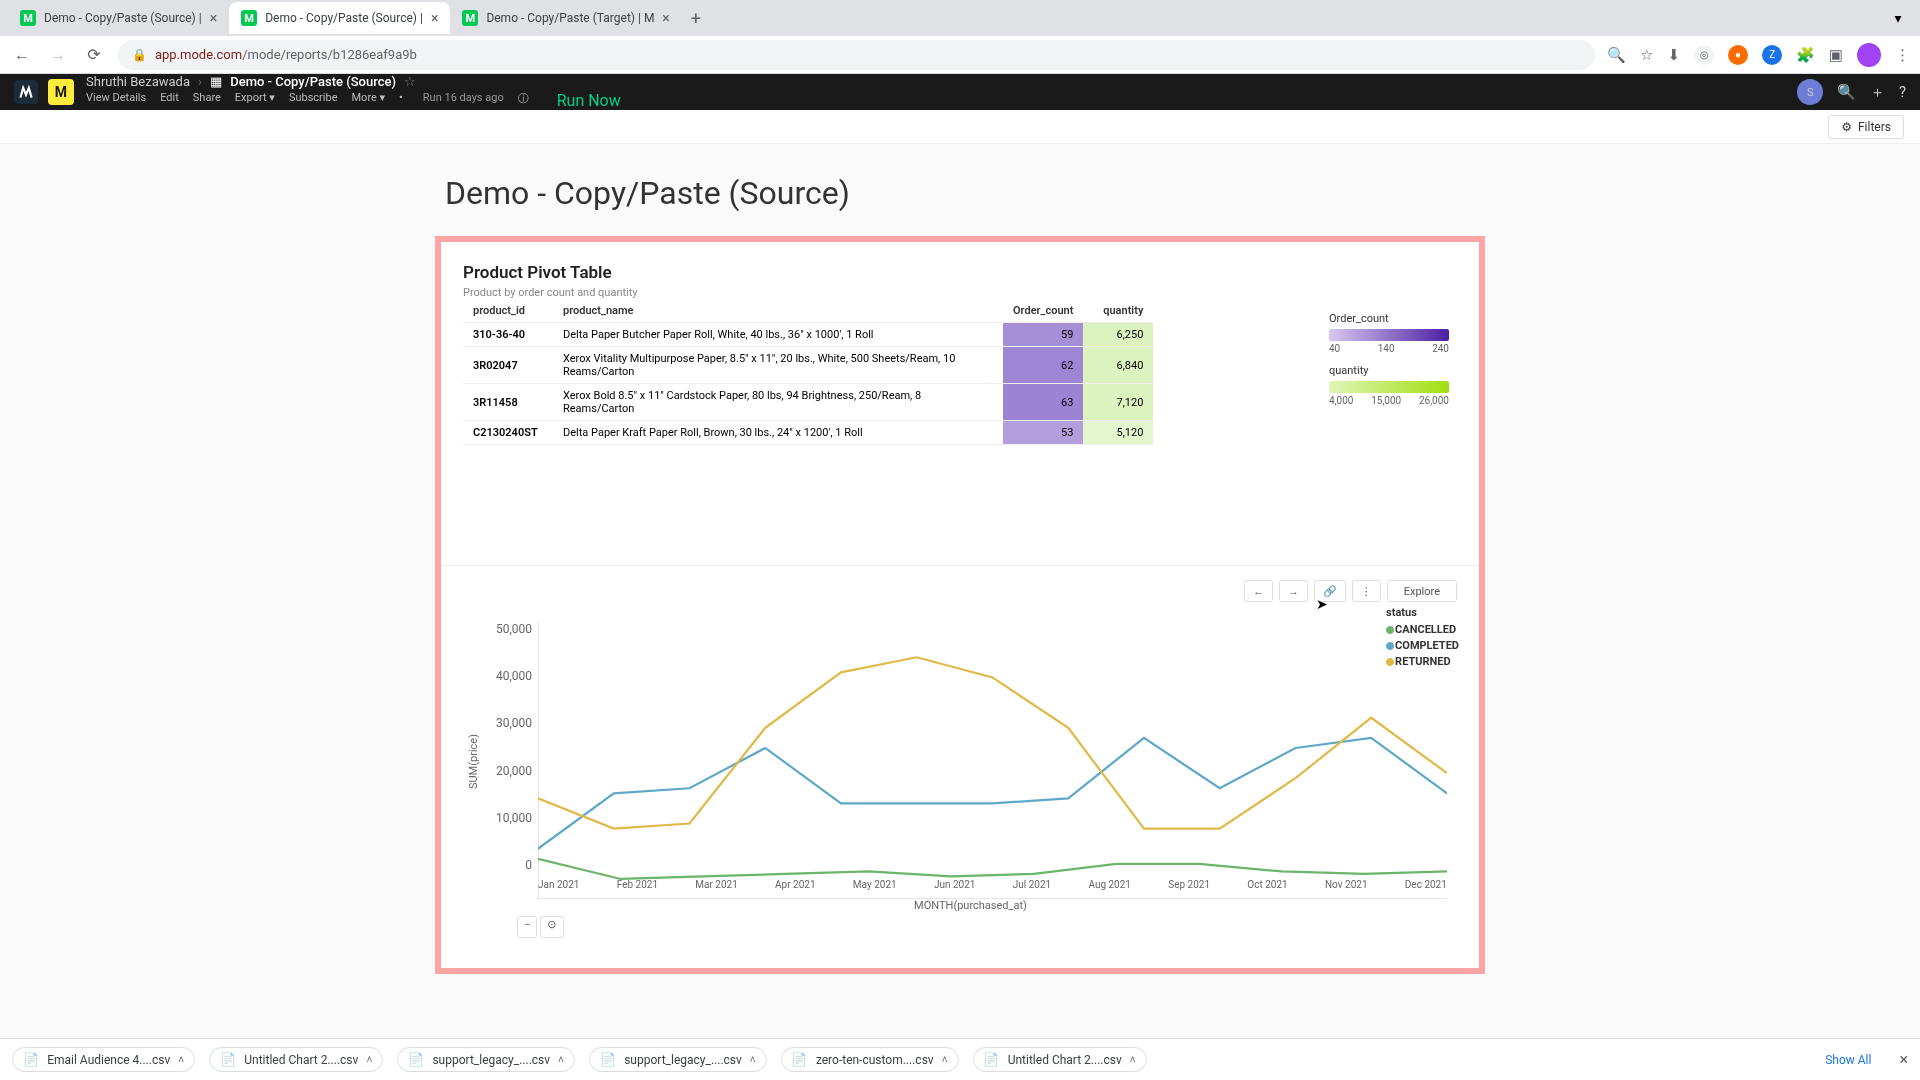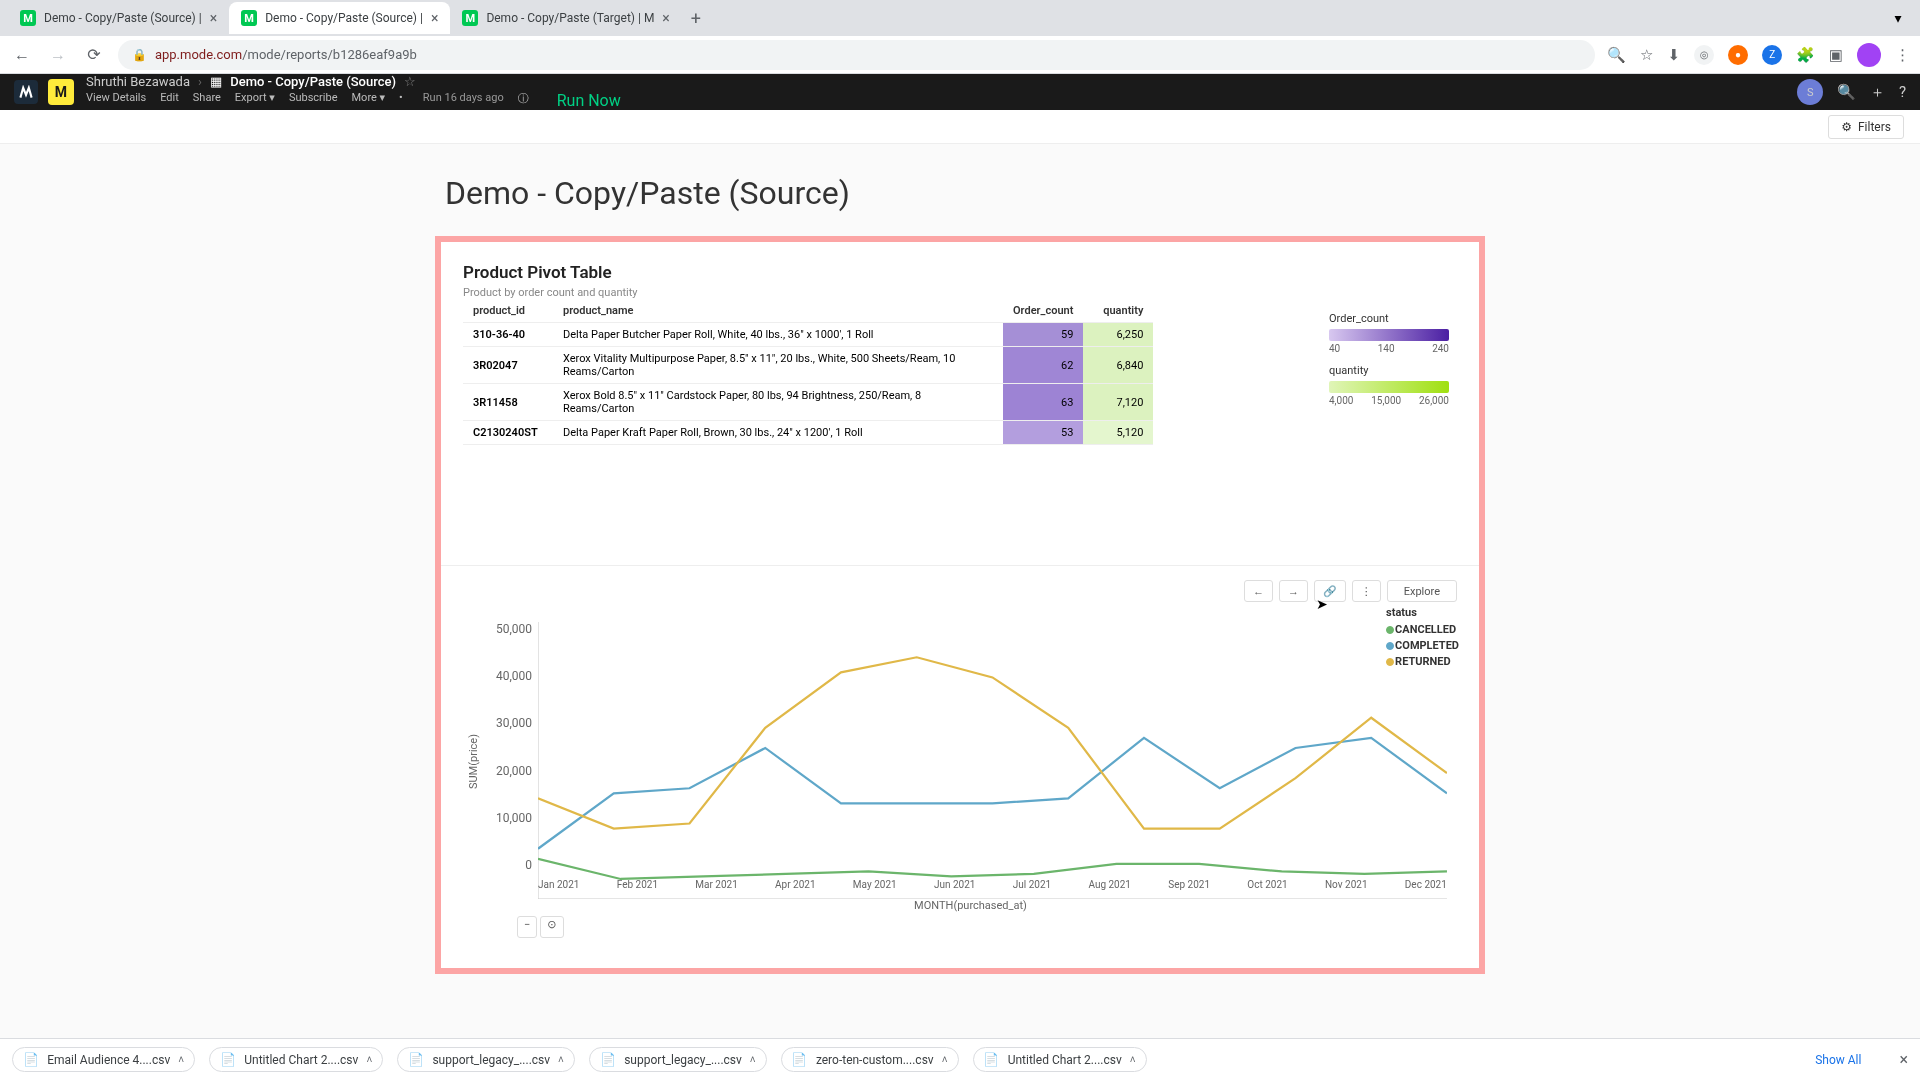--- a/index.html
+++ b/index.html
@@ -94,21 +94,21 @@
 .leg-dot { width: 8px; height: 8px; border-radius: 50%; border: 1px solid; }
 .zoom-row { padding: 4px 0 0 54px; font-size: 12px; color: #888; }
 .cursor-indicator { position: absolute; top: 30px; left: 875px; font-size: 14px; pointer-events: none; }
 
 
 .downloads-bar { position: fixed; bottom: 0; left: 0; right: 0; height: 42px; background: #fff; border-top: 1px solid #dadce0; display: flex; align-items: center; padding: 0 12px; gap: 14px; }
 .dl-item { display: flex; align-items: center; gap: 8px; padding: 4px 10px; border: 1px solid #dadce0; border-radius: 16px; font-size: 12px; color: #3c4043; cursor: pointer; }
 .dl-icon { color: #d93025; font-size: 13px; }
 .dl-chev { color: #5f6368; font-size: 10px; }
 .dl-spacer { flex: 1; }
-.show-all { color: #1a73e8; font-size: 12px; cursor: pointer; margin-right: 24px; }
+.show-all { color: #1a73e8; font-size: 12px; cursor: pointer; margin-right: 14px; }
 .dl-close { color: #5f6368; font-size: 16px; cursor: pointer; }
 </style>
 </head>
 <body>
 
 <div class="browser-chrome">
   <div class="tab-strip">
     <div class="tab">
       <span class="favicon">M</span>
       <span class="tab-title">Demo - Copy/Paste (Source) |</span>

